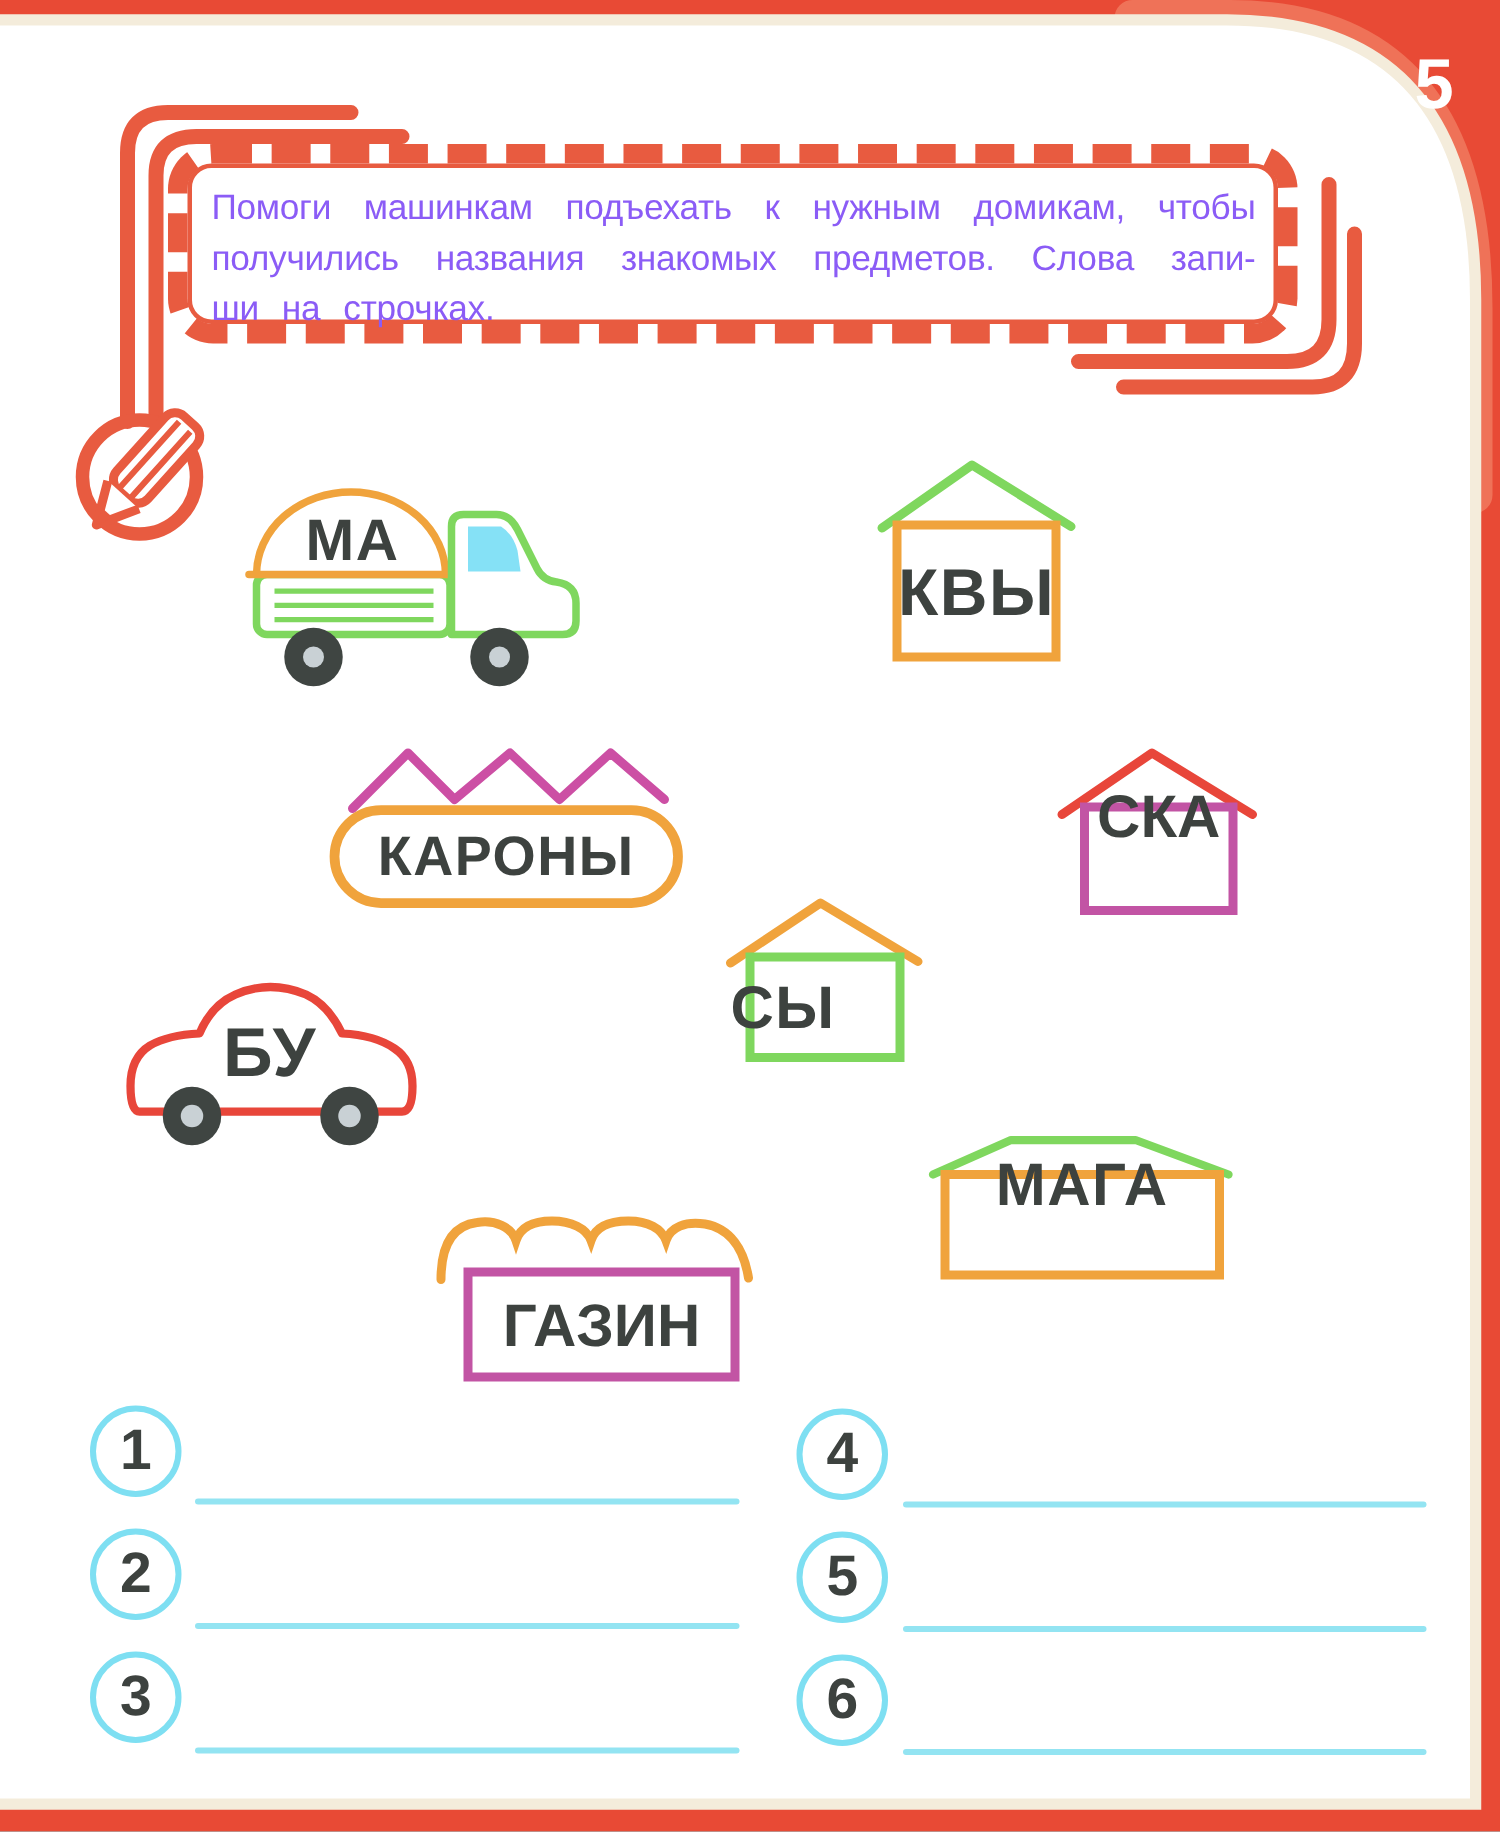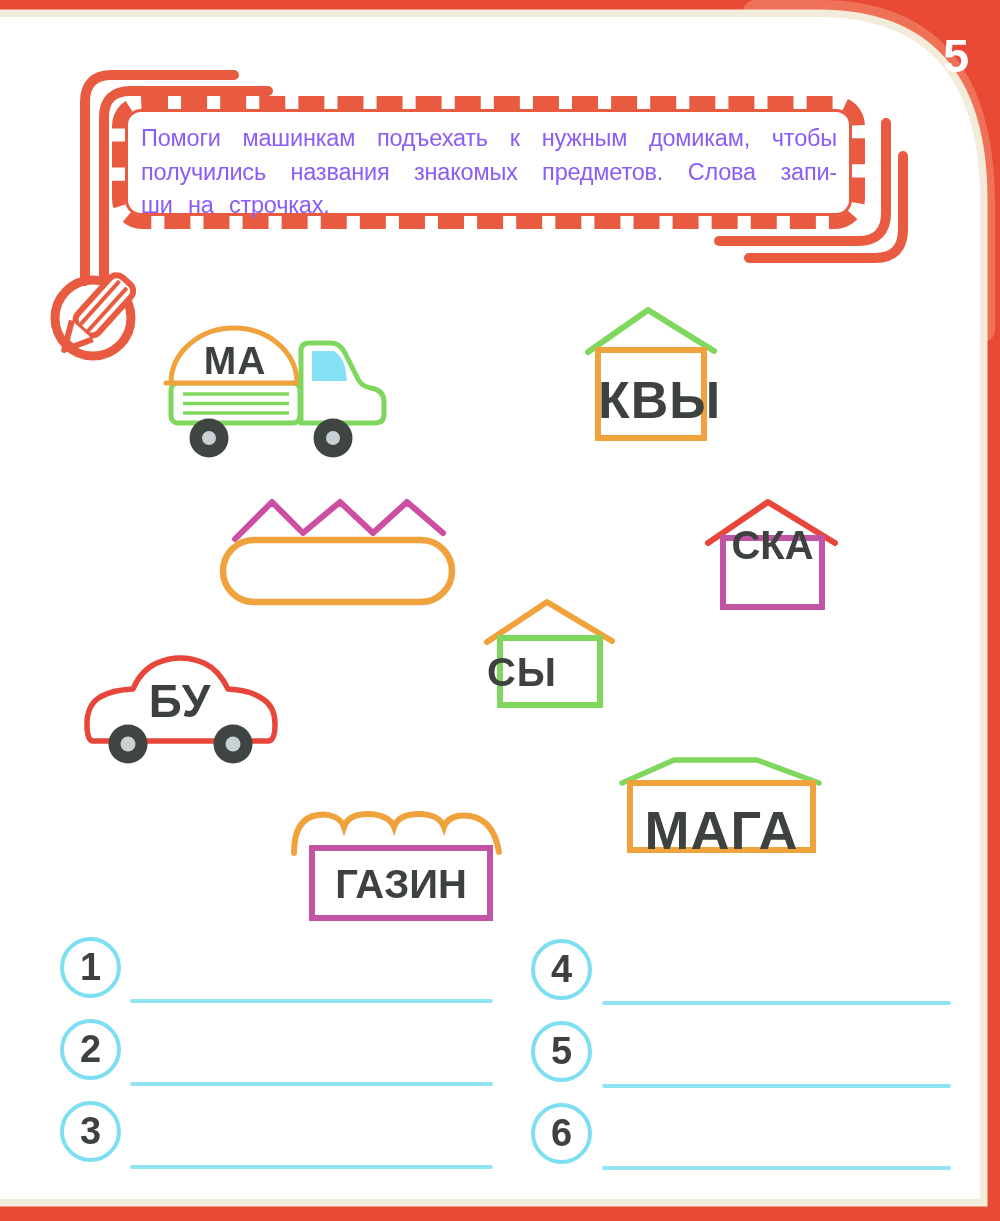--- a/index.html
+++ b/index.html
@@ -133,25 +133,26 @@
 
   <div class="instr-outer">
     <div class="instr-inner">
       <div class="instr-line">Помоги машинкам подъехать к нужным домикам, чтобы</div>
       <div class="instr-line">получились названия знакомых предметов. Слова запи-</div>
       <div class="instr-line last">ши на строчках.</div>
     </div>
   </div>
 
   <div class="lbl" style="left:173px; top:341px; width:124px; font-size:39px;">МА</div>
-  <div class="lbl" style="left:598px; top:374px; width:106px; font-size:52px;text-align:center;">КВЫ</div>
+  <div class="lbl" style="left:598px; top:374px; width:106px; font-size:44px;text-align:center;">КВЫ</div>
+  <div class="lbl" style="left:223px; top:552px; width:229px; font-size:37px;">КАРОНЫ</div>
   <div class="lbl" style="left:723px; top:525px; width:99px; font-size:40px; letter-spacing:0;">СКА</div>
   <div class="lbl" style="left:472px; top:652px; width:100px; font-size:40px;">СЫ</div>
   <div class="lbl" style="left:130px; top:678px; width:100px; font-size:46px;">БУ</div>
-  <div class="lbl" style="left:630px; top:803px; width:183px; font-size:54px;">МАГА</div>
+  <div class="lbl" style="left:630px; top:770px; width:183px; font-size:40px;">МАГА</div>
   <div class="lbl" style="left:312px; top:864px; width:178px; font-size:40px; letter-spacing:0;">ГАЗИН</div>
 
   <div class="ans-circle" style="left:60px; top:937px;">
       <span>1</span>
     </div>
   <div class="ans-line" style="left:130px; top:999px; width:363px;"></div>
   <div class="ans-circle" style="left:60px; top:1019px;">
       <span>2</span>
     </div>
   <div class="ans-line" style="left:130px; top:1082px; width:363px;"></div>

